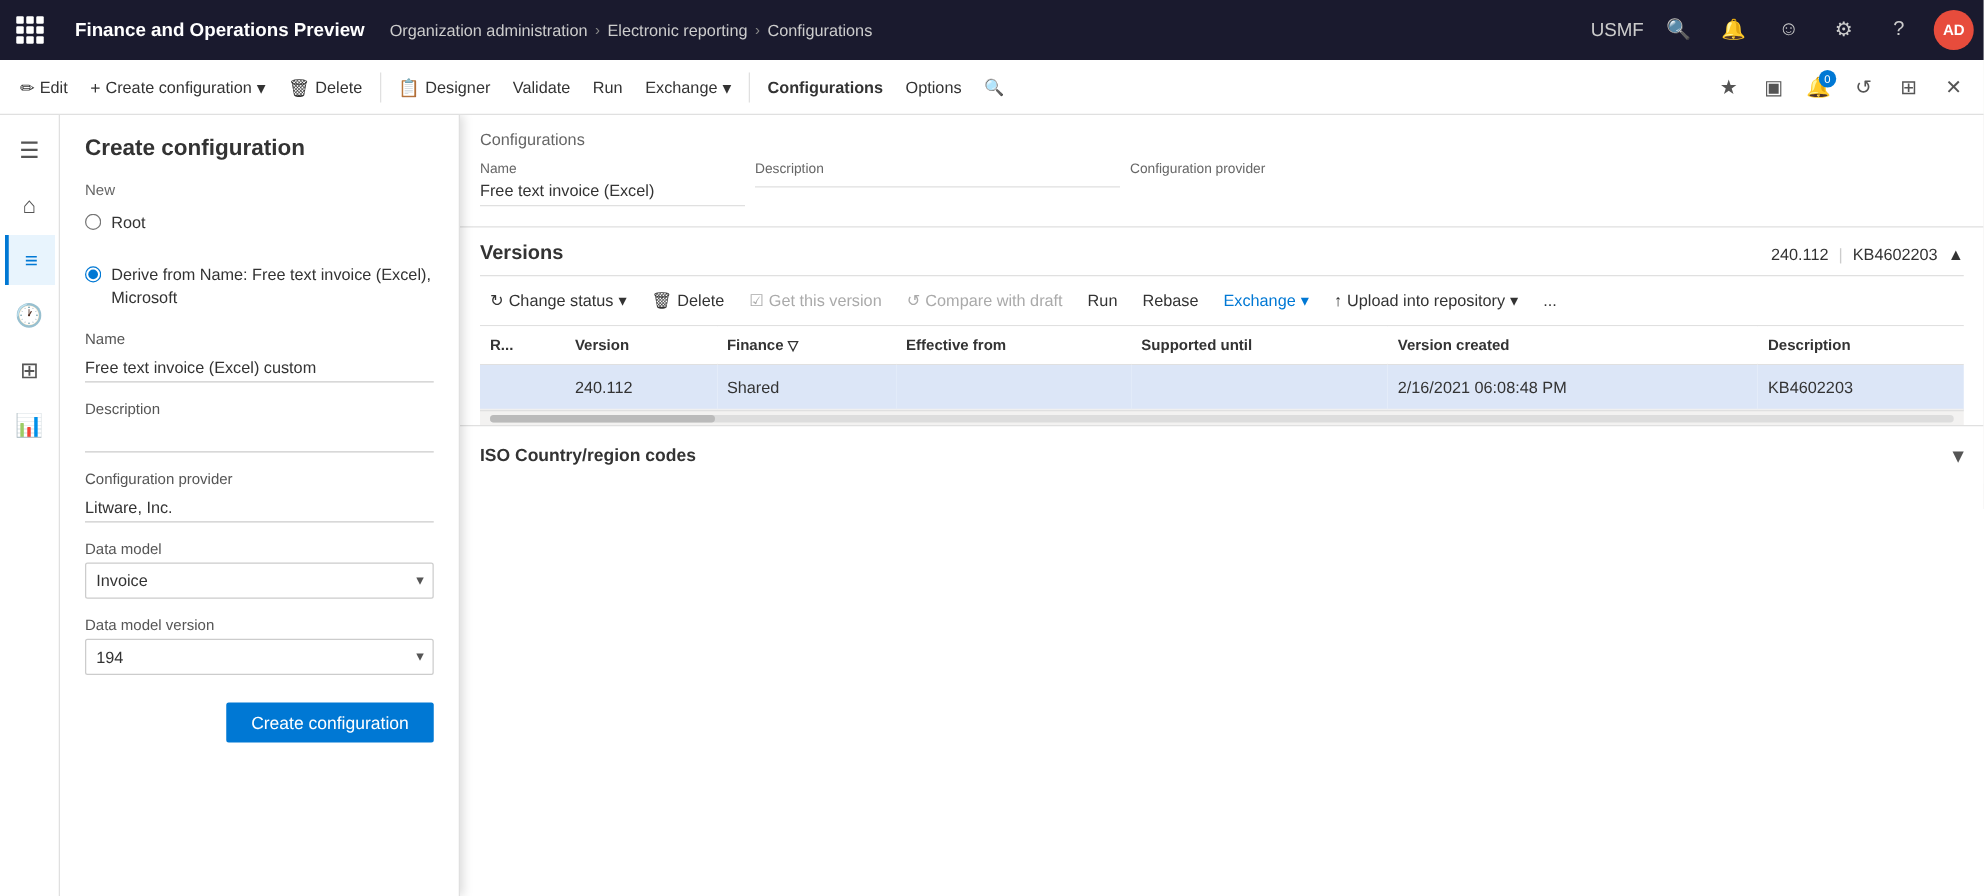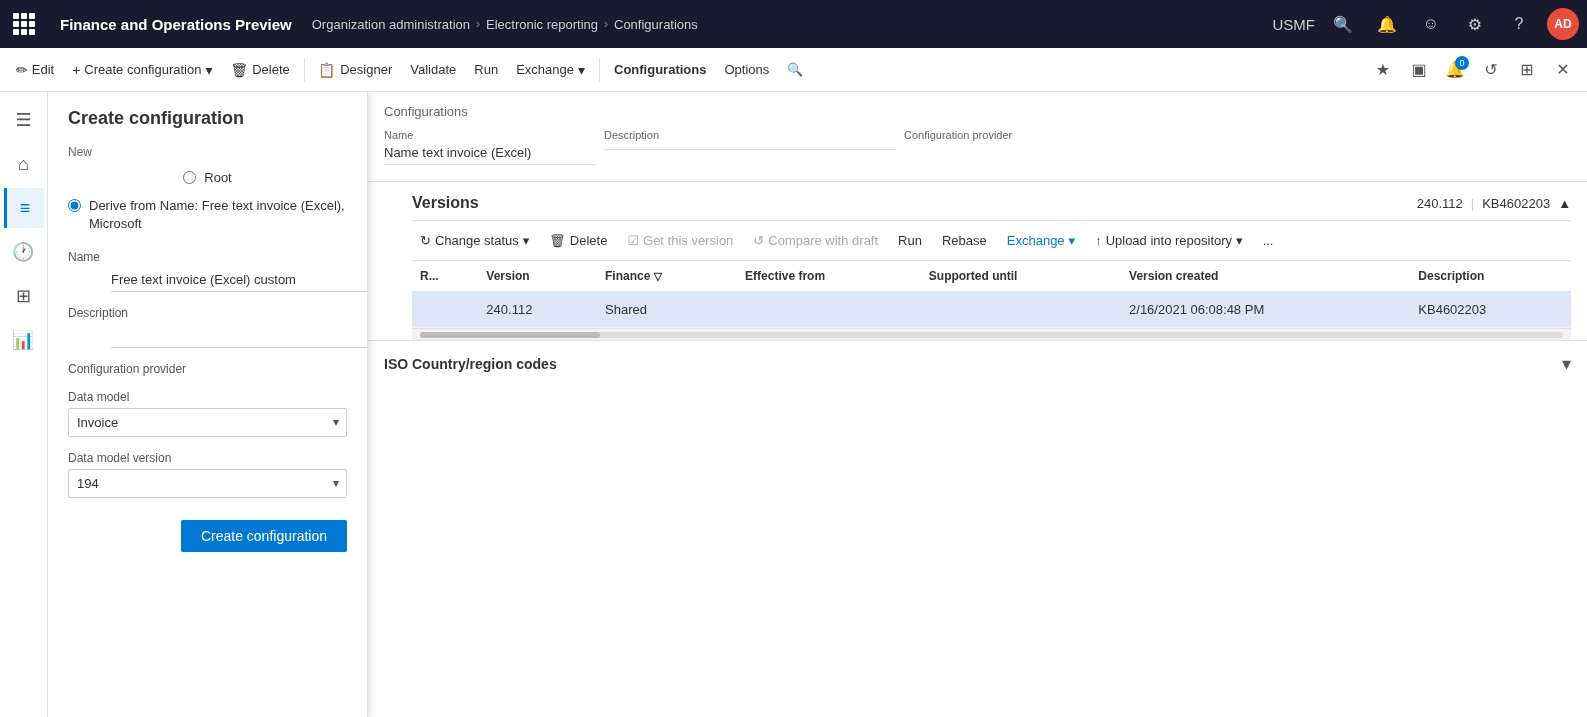--- a/index.html
+++ b/index.html
@@ -53,29 +53,29 @@
     .content-area { display: flex; flex: 1; overflow: hidden; }
 
     
     .create-panel {
       width: 320px; background: white; border-right: 1px solid #e0e0e0;
       box-shadow: 2px 0 8px rgba(0,0,0,0.15); z-index: 50;
       overflow-y: auto; padding: 16px 20px;
     }
     .panel-title { font-size: 18px; font-weight: 600; color: #333; margin-bottom: 16px; }
     .panel-section-label { font-size: 12px; color: #666; margin-bottom: 10px; }
-    .radio-group { display: flex; flex-direction: column; gap: 10px; margin-bottom: 16px; align-items: center; }
+    .radio-group { display: flex; flex-direction: column; gap: 24px; margin-bottom: 16px; }
     .radio-item { display: flex; align-items: flex-start; gap: 8px; cursor: pointer; }
     .radio-item input[type="radio"] { margin-top: 2px; cursor: pointer; accent-color: #0078d4; }
     .radio-label { font-size: 13px; color: #333; line-height: 1.4; }
     .field-group { margin-bottom: 14px; }
     .field-label { font-size: 12px; color: #555; margin-bottom: 4px; display: block; }
     .field-input {
       width: 100%; border: none; border-bottom: 1px solid #ccc;
-      padding: 4px 0; font-size: 13px; color: #333; outline: none; background: none; margin-left: 43px;
+      padding: 4px 0; font-size: 13px; color: #333; outline: none; background: none;
     }
     .field-static { font-size: 13px; color: #333; padding: 4px 0; border-bottom: 1px solid #ccc; width: 100%; }
     .field-select-wrap { position: relative; }
     .field-select {
       width: 100%; border: 1px solid #ccc; padding: 6px 28px 6px 8px;
       font-size: 13px; color: #333; appearance: none; background: white;
       cursor: pointer; border-radius: 2px;
     }
     .select-arrow { position: absolute; right: 8px; top: 50%; transform: translateY(-50%); pointer-events: none; color: #555; font-size: 12px; }
     .create-btn {
@@ -91,21 +91,21 @@
     
     .config-header { padding: 12px 16px 8px; border-bottom: 1px solid #e0e0e0; }
     .config-header-title { font-size: 13px; color: #666; margin-bottom: 10px; }
     .config-fields { display: grid; grid-template-columns: 220px 300px 200px 1fr; gap: 0; }
     .config-field { padding: 0 8px 8px 0; }
     .config-field-label { font-size: 11px; color: #666; margin-bottom: 4px; }
     .config-field-value { font-size: 13px; color: #333; border-bottom: 1px solid #e0e0e0; padding-bottom: 4px; }
     .config-field-value.link { color: #0078d4; cursor: pointer; }
 
     
-    .versions-section { padding: 0 16px; margin-left: 28px; }
+    .versions-section { padding: 0 16px; }
     .versions-header {
       display: flex; align-items: center; justify-content: space-between;
       padding: 12px 0 8px; border-bottom: 1px solid #e0e0e0;
     }
     .versions-title { font-size: 16px; font-weight: 600; color: #333; }
     .versions-meta { display: flex; align-items: center; gap: 8px; font-size: 13px; color: #333; }
     .versions-toolbar {
       display: flex; align-items: center; gap: 4px; padding: 8px 0;
       border-bottom: 1px solid #e0e0e0;
     }
@@ -261,20 +261,21 @@
         <input class="field-input" type="text" value="Free text invoice (Excel) custom" style="">
       </div>
 
       <div class="field-group">
         <label class="field-label">Description</label>
         <input class="field-input" type="text" value="" style="">
       </div>
 
       <div class="field-group">
         <label class="field-label">Configuration provider</label>
+        <div class="field-static">Litware, Inc.</div>
       </div>
 
       <div class="field-group">
         <label class="field-label">Data model</label>
         <div class="field-select-wrap">
           <select class="field-select">
             <option>Invoice</option>
           </select>
           <span class="select-arrow">▾</span>
         </div>
@@ -296,21 +297,21 @@
     </div>
 
     <div class="right-content">
       <div class="right-inner">
 
         <div class="config-header">
           <div class="config-header-title">Configurations</div>
           <div class="config-fields">
             <div class="config-field">
               <div class="config-field-label">Name</div>
-              <div class="config-field-value">Name text invoice (Excel)</div>
+              <div class="config-field-value">Free text invoice (Excel)</div>
             </div>
             <div class="config-field">
               <div class="config-field-label">Description</div>
               <div class="config-field-value"></div>
             </div>
             <div class="config-field">
               <div class="config-field-label">Configuration provider</div>
             </div>
           </div>
         </div>

